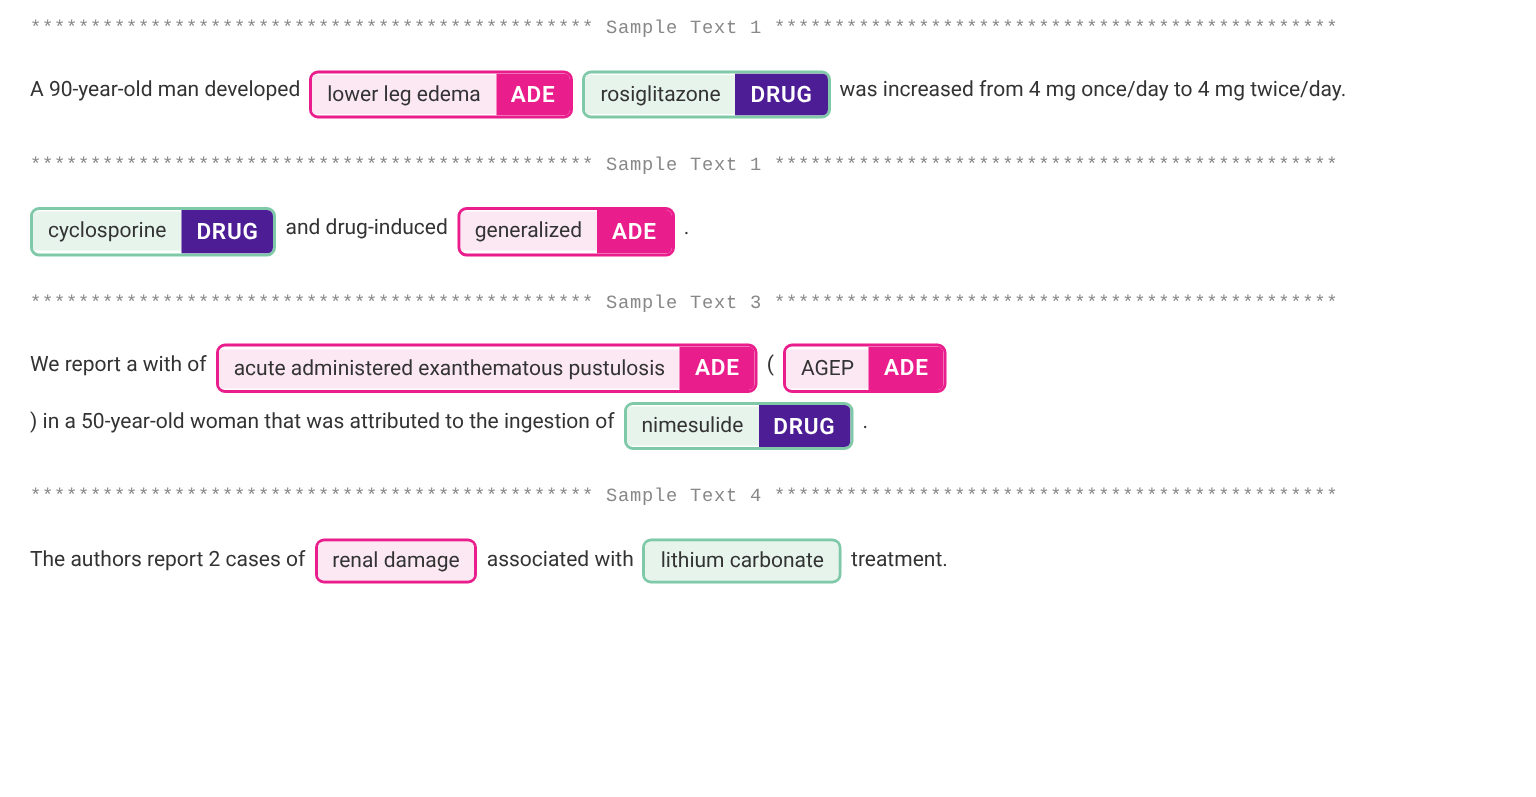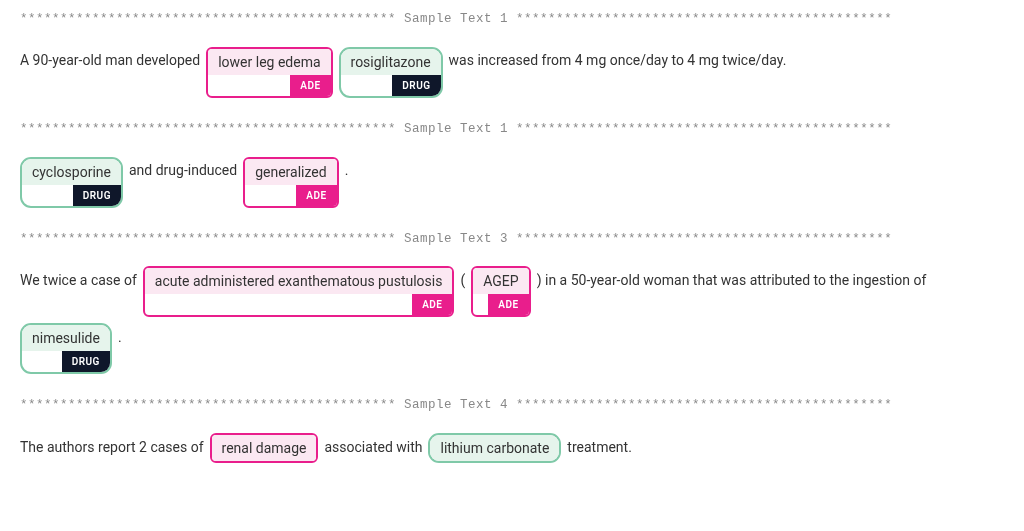--- a/index.html
+++ b/index.html
@@ -35,60 +35,59 @@
       margin-bottom: 10px;
     }
     .plain {
       display: inline-flex;
       align-items: center;
       height: 28px;
       color: #333;
     }
     .entity {
       display: inline-flex;
-      flex-direction: column;
-      align-items: flex-end;
+      flex-direction: row;
+      align-items: center;
       border: 2px solid;
       border-radius: 6px;
       overflow: hidden;
     }
     .entity-text {
       padding: 3px 10px 3px 10px;
       color: #333;
       background: #f5f5f5;
       font-size: 14px;
       line-height: 20px;
       text-align: center;
     }
     .entity-label {
       padding: 3px 10px;
       color: #fff;
       font-weight: 600;
-      font-size: 10px;
+      font-size: 15px;
       text-align: center;
       letter-spacing: 0.5px;
     }
     .entity.ade {
       border-color: #e91e8c;
     }
     .entity.ade .entity-text {
       background: #fbe8f2;
     }
     .entity.ade .entity-label {
       background: #e91e8c;
     }
     .entity.drug {
       border-color: #7fc9a8;
-      border-radius: 11px;
     }
     .entity.drug .entity-text {
       background: #e6f4ec;
     }
     .entity.drug .entity-label {
-      background: #0f172a;
+      background: #4c1d95;
     }
   </style>
 </head>
 <body>
 
 <div id="root">
     <div class="section-header">*********************************************** Sample Text 1 ***********************************************</div>
     <div class="text-row">
       <span class="plain">A 90-year-old man developed</span>
       <span class="entity ade">
@@ -109,21 +108,21 @@
       </span>
       <span class="plain">and drug-induced</span>
       <span class="entity ade">
         <span class="entity-text">generalized</span>
         <span class="entity-label">ADE</span>
       </span>
       <span class="plain">.</span>
     </div>
     <div class="section-header">*********************************************** Sample Text 3 ***********************************************</div>
     <div class="text-row">
-      <span class="plain">We twice a case of</span>
+      <span class="plain">We report a with of</span>
       <span class="entity ade">
         <span class="entity-text">acute administered exanthematous pustulosis</span>
         <span class="entity-label">ADE</span>
       </span>
       <span class="plain">(</span>
       <span class="entity ade">
         <span class="entity-text">AGEP</span>
         <span class="entity-label">ADE</span>
       </span>
       <span class="plain">) in a 50-year-old woman that was attributed to the ingestion of</span>

